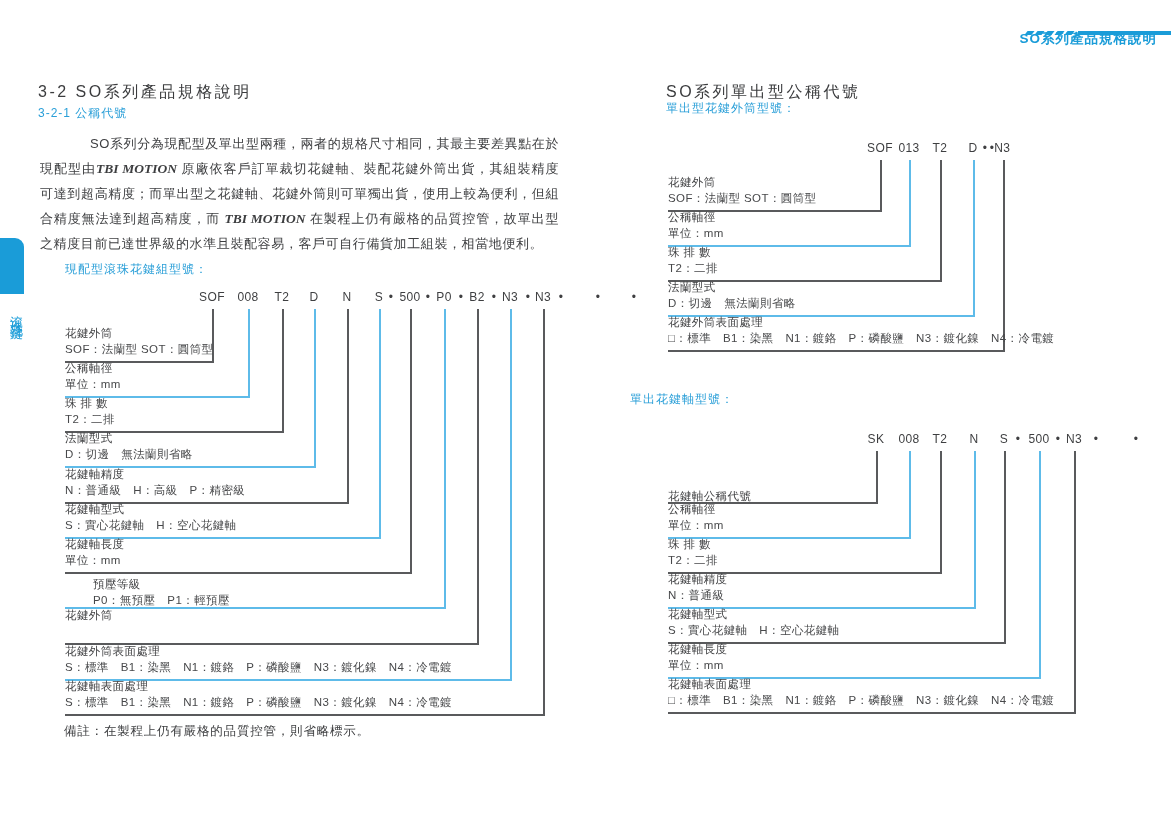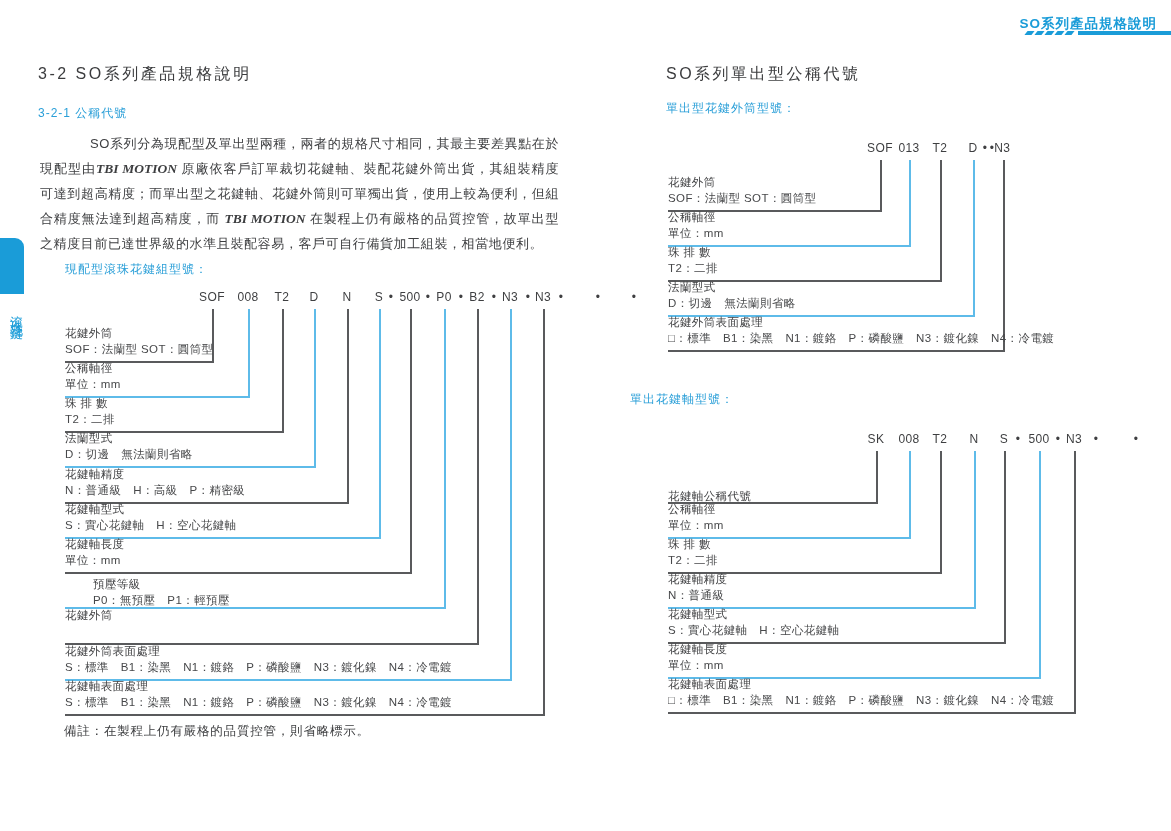--- a/index.html
+++ b/index.html
@@ -3,40 +3,40 @@
 <meta charset="utf-8">
 <style>
   html,body{margin:0;padding:0;}
   body{
     width:1171px;height:831px;position:relative;background:#ffffff;overflow:hidden;
     font-family:"Liberation Sans","DejaVu Sans",sans-serif;
     -webkit-font-smoothing:antialiased;
   }
   
   .header-title{
-    position:absolute;top:15px;right:14px;font-size:13.5px;font-weight:bold;
+    position:absolute;top:30px;right:14px;font-size:13.5px;font-weight:bold;
     letter-spacing:1px;color:#1a9cd8;
   }
   .header-rule{position:absolute;top:31px;right:0;display:flex;align-items:center;}
   .header-rule .stripe{
     width:7px;height:4px;background:#1a9cd8;transform:skewX(-38deg);margin-right:3px;
   }
   .header-rule .bar{width:93px;height:4px;background:#1a9cd8;margin-left:2px;}
   
   .side-tab{
     position:absolute;left:0;top:238px;width:24px;height:56px;background:#1a9cd8;
     border-radius:0 9px 0 0;
   }
   .side-tab-label{
     position:absolute;left:7px;top:305px;writing-mode:vertical-rl;text-orientation:upright;
     color:#1a9cd8;font-size:13px;letter-spacing:4px;
   }
   
   .section-title{
-    position:absolute;font-size:16px;letter-spacing:2.5px;color:#3b3c3e;white-space:pre;
+    position:absolute;font-size:16px;letter-spacing:2.5px;color:#3b3c3e;white-space:pre;margin-top:18px;
   }
   .blue-caption{
     position:absolute;font-size:12px;letter-spacing:1px;color:#2a9fd8;white-space:pre;
   }
   
   .intro{
     position:absolute;left:40px;top:131px;width:519px;font-size:13px;line-height:25px;
     letter-spacing:0.6px;color:#3d3e40;text-align:justify;text-indent:50px;
   }
   .intro .brand{

